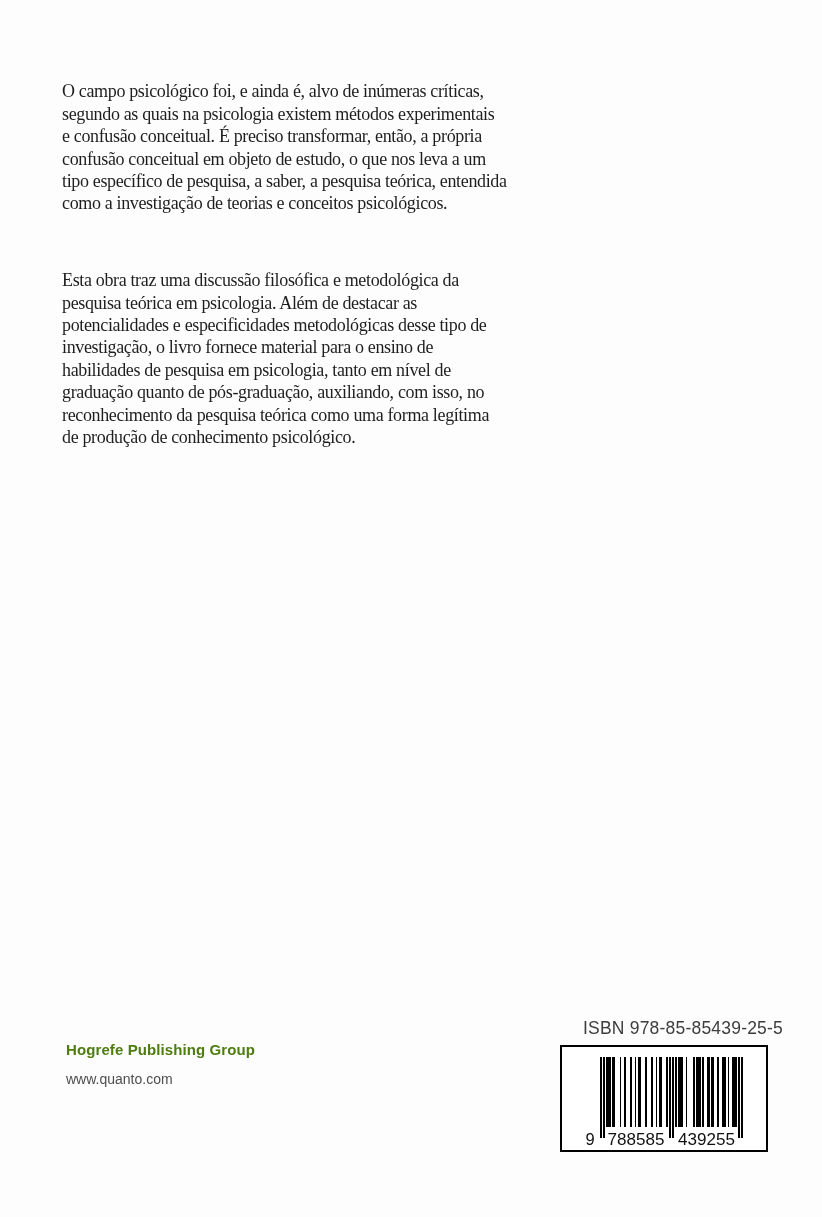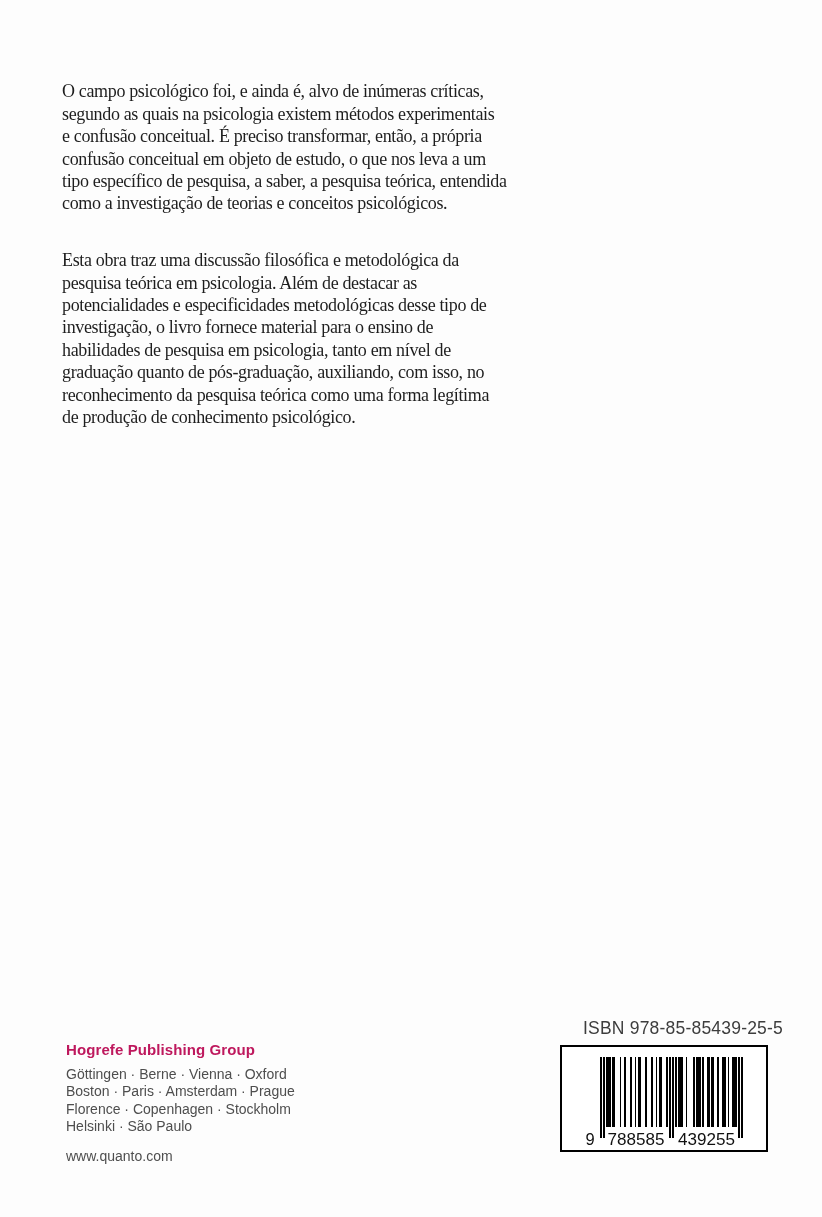--- a/index.html
+++ b/index.html
@@ -15,33 +15,33 @@
   .blurb {
     position: absolute;
     left: 62px;
     top: 58px;
     color: #1e1e1e;
     font-size: 18px;
     line-height: 22.4px;
     letter-spacing: -0.35px;
     white-space: pre-line;
   }
-  .blurb p + p { margin-top: 12px; }
+  .blurb p + p { margin-top: 32px; }
 
   
   .publisher {
     position: absolute;
     left: 66px;
     top: 1041px;
     font-family: "Liberation Sans", sans-serif;
   }
   .pub-name {
     font-size: 15px;
     font-weight: bold;
-    color: #be185d;
+    color: #4d7c0f;
     letter-spacing: 0.1px;
   }
   .pub-cities {
     margin-top: 8px;
     font-size: 14px;
     line-height: 17.3px;
     color: #4e4e4e;
     white-space: pre-line;
   }
   .pub-site {
@@ -100,24 +100,20 @@
 potencialidades e especificidades metodológicas desse tipo de
 investigação, o livro fornece material para o ensino de
 habilidades de pesquisa em psicologia, tanto em nível de
 graduação quanto de pós-graduação, auxiliando, com isso, no
 reconhecimento da pesquisa teórica como uma forma legítima
 de produção de conhecimento psicológico.</p>
   </div>
 
   <div class="publisher">
     <div class="pub-name">Hogrefe Publishing Group</div>
-    <div class="pub-cities">Göttingen · Berne · Vienna · Oxford
-Boston · Paris · Amsterdam · Prague
-Florence · Copenhagen · Stockholm
-Helsinki · São Paulo</div>
     <div class="pub-site">www.quanto.com</div>
   </div>
 
   <div class="isbn-label">ISBN 978-85-85439-25-5</div>
 
   <div class="barcode-box">
     <svg id="barcode-svg" width="190" height="92" shape-rendering="crispEdges">
         <rect x="30.00" y="0" width="1.5" height="81"></rect>
         <rect x="33.00" y="0" width="1.5" height="81"></rect>
         <rect x="36.00" y="0" width="1.5" height="70"></rect>

